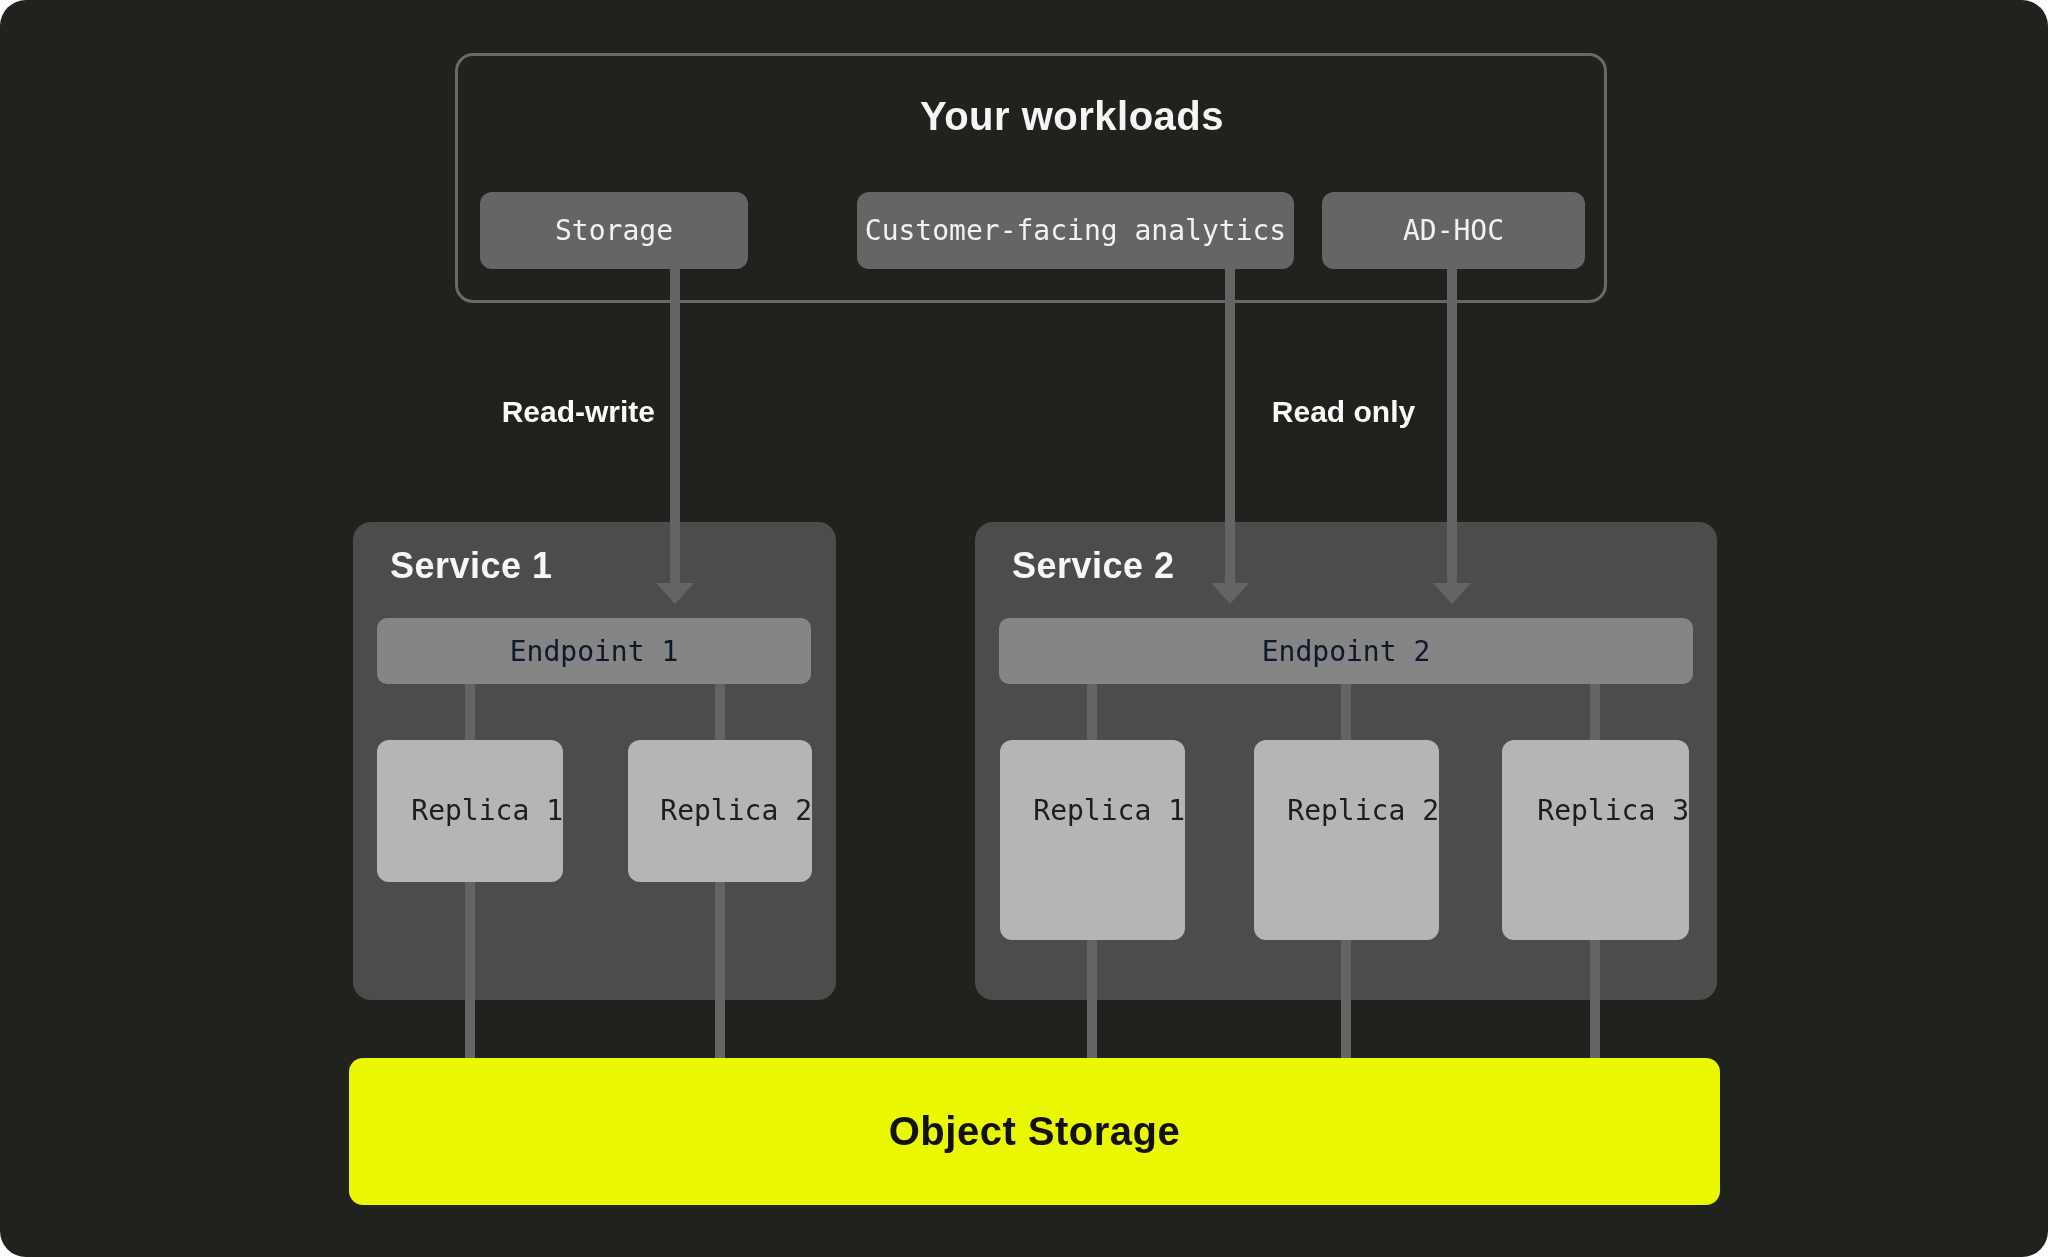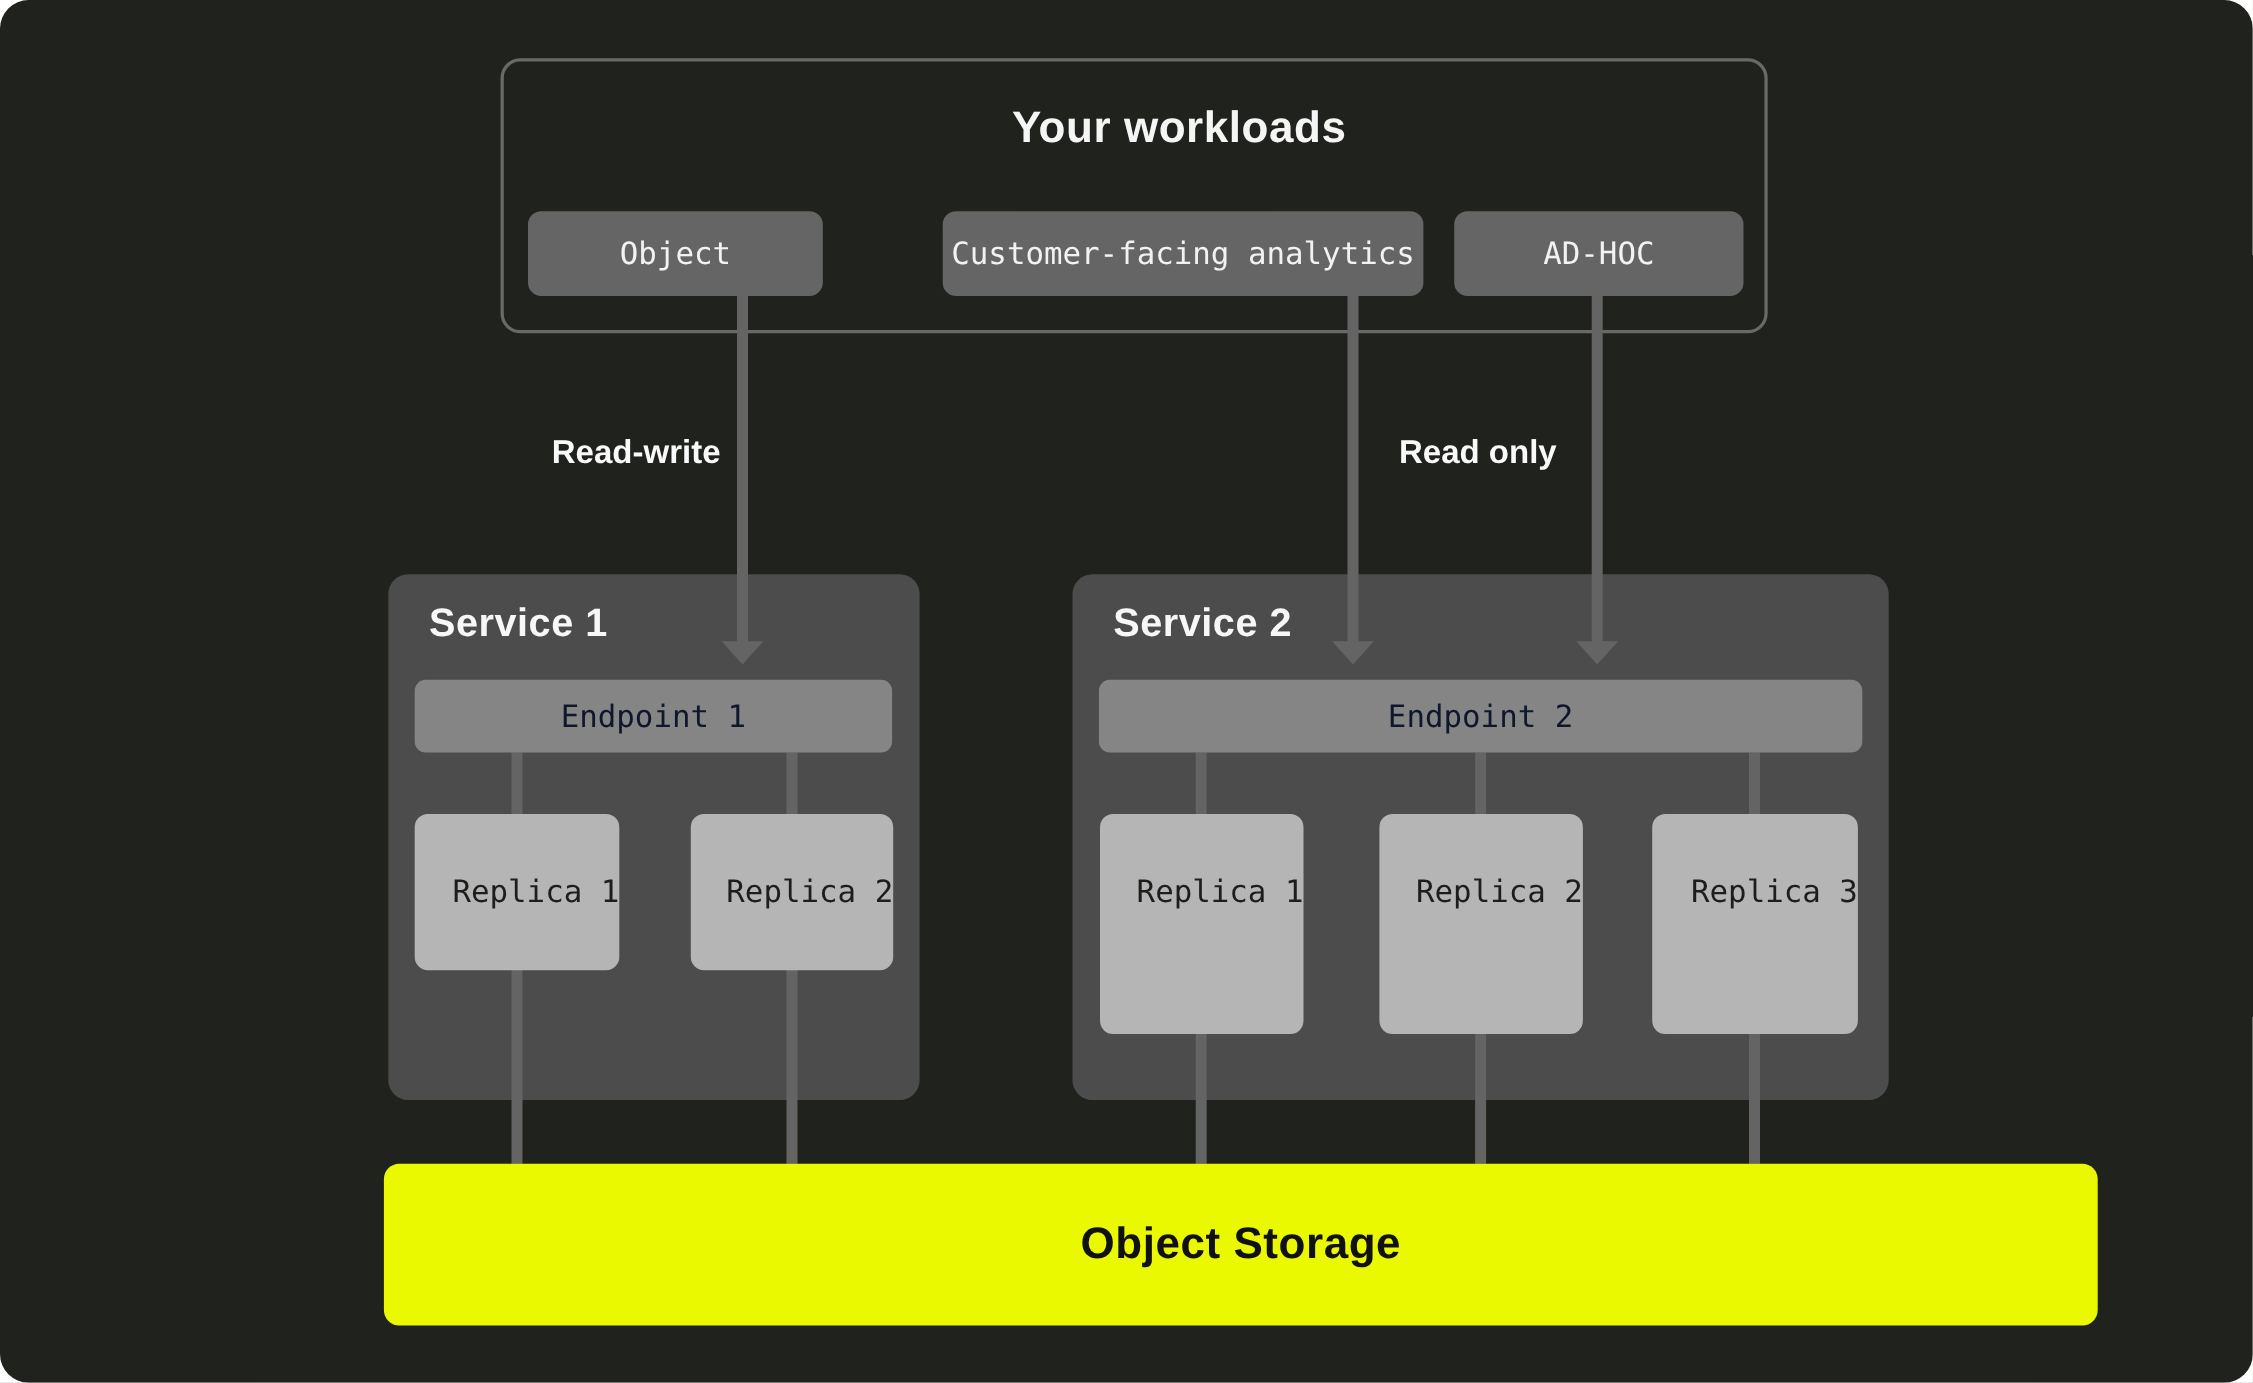--- a/index.html
+++ b/index.html
@@ -99,21 +99,21 @@
   }
   .rb-s1{height:142px;}
   .rb-s2{height:200px;}
   .rb-s1r1{left:377px;width:186px;}
   .rb-s1r2{left:628px;width:184px;}
   .rb-s2r1{left:1000px;width:185px;}
   .rb-s2r2{left:1254px;width:185px;}
   .rb-s2r3{left:1502px;width:187px;}
 
   .storage-bar{
-    left:349px;top:1058px;width:1558px;height:147px;
+    left:349px;top:1058px;width:1371px;height:147px;
     background:var(--storage-accent,#EAF800);border-radius:14px;
     display:flex;align-items:center;justify-content:center;
   }
   .storage-label{
     font-size:40px;font-weight:700;color:#111111;letter-spacing:0.5px;
   }
 </style>
 </head>
 <body>
 
@@ -131,21 +131,21 @@
   <div class="abs arrow-head ah-2"></div>
   <div class="abs arrow-head ah-3"></div>
 
   <div class="abs vline replica-line rl-s1r1"></div>
   <div class="abs vline replica-line rl-s1r2"></div>
   <div class="abs vline replica-line rl-s2r1"></div>
   <div class="abs vline replica-line rl-s2r2"></div>
   <div class="abs vline replica-line rl-s2r3"></div>
 
   <div class="abs workloads-title">Your workloads</div>
-  <div class="abs workload-box wb-writes">Object</div>
+  <div class="abs workload-box wb-writes">Storage</div>
   <div class="abs workload-box wb-analytics">Customer-facing analytics</div>
   <div class="abs workload-box wb-adhoc">AD-HOC</div>
 
   <div class="abs edge-label el-rw">Read-write</div>
   <div class="abs edge-label el-ro">Read only</div>
 
   <div class="abs service-title st-1">Service 1</div>
   <div class="abs service-title st-2">Service 2</div>
 
   <div class="abs endpoint-bar ep-1">Endpoint 1</div>

